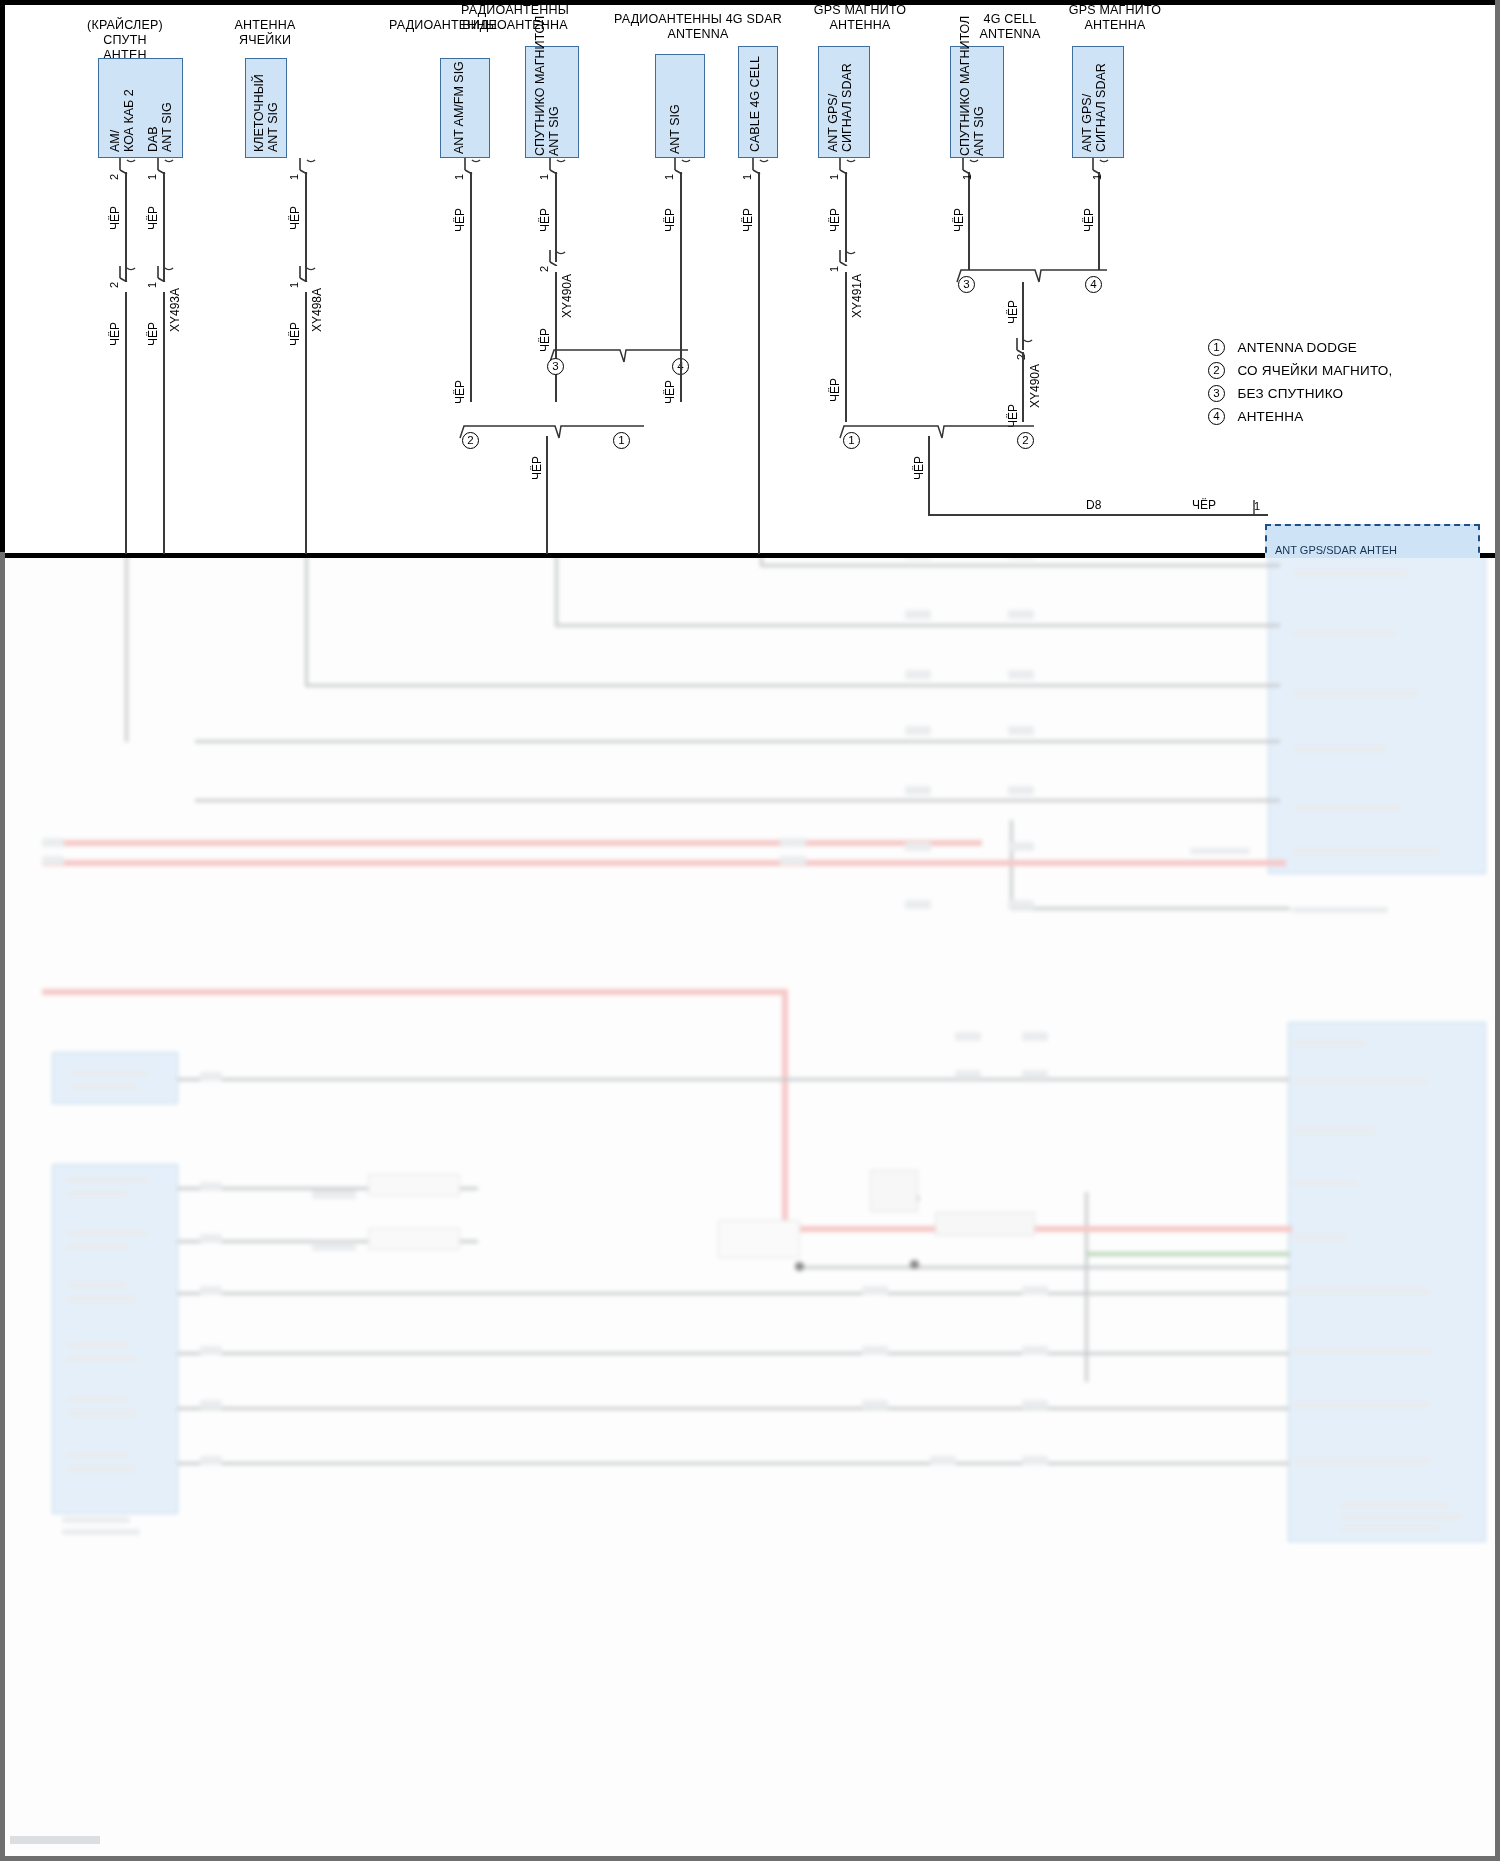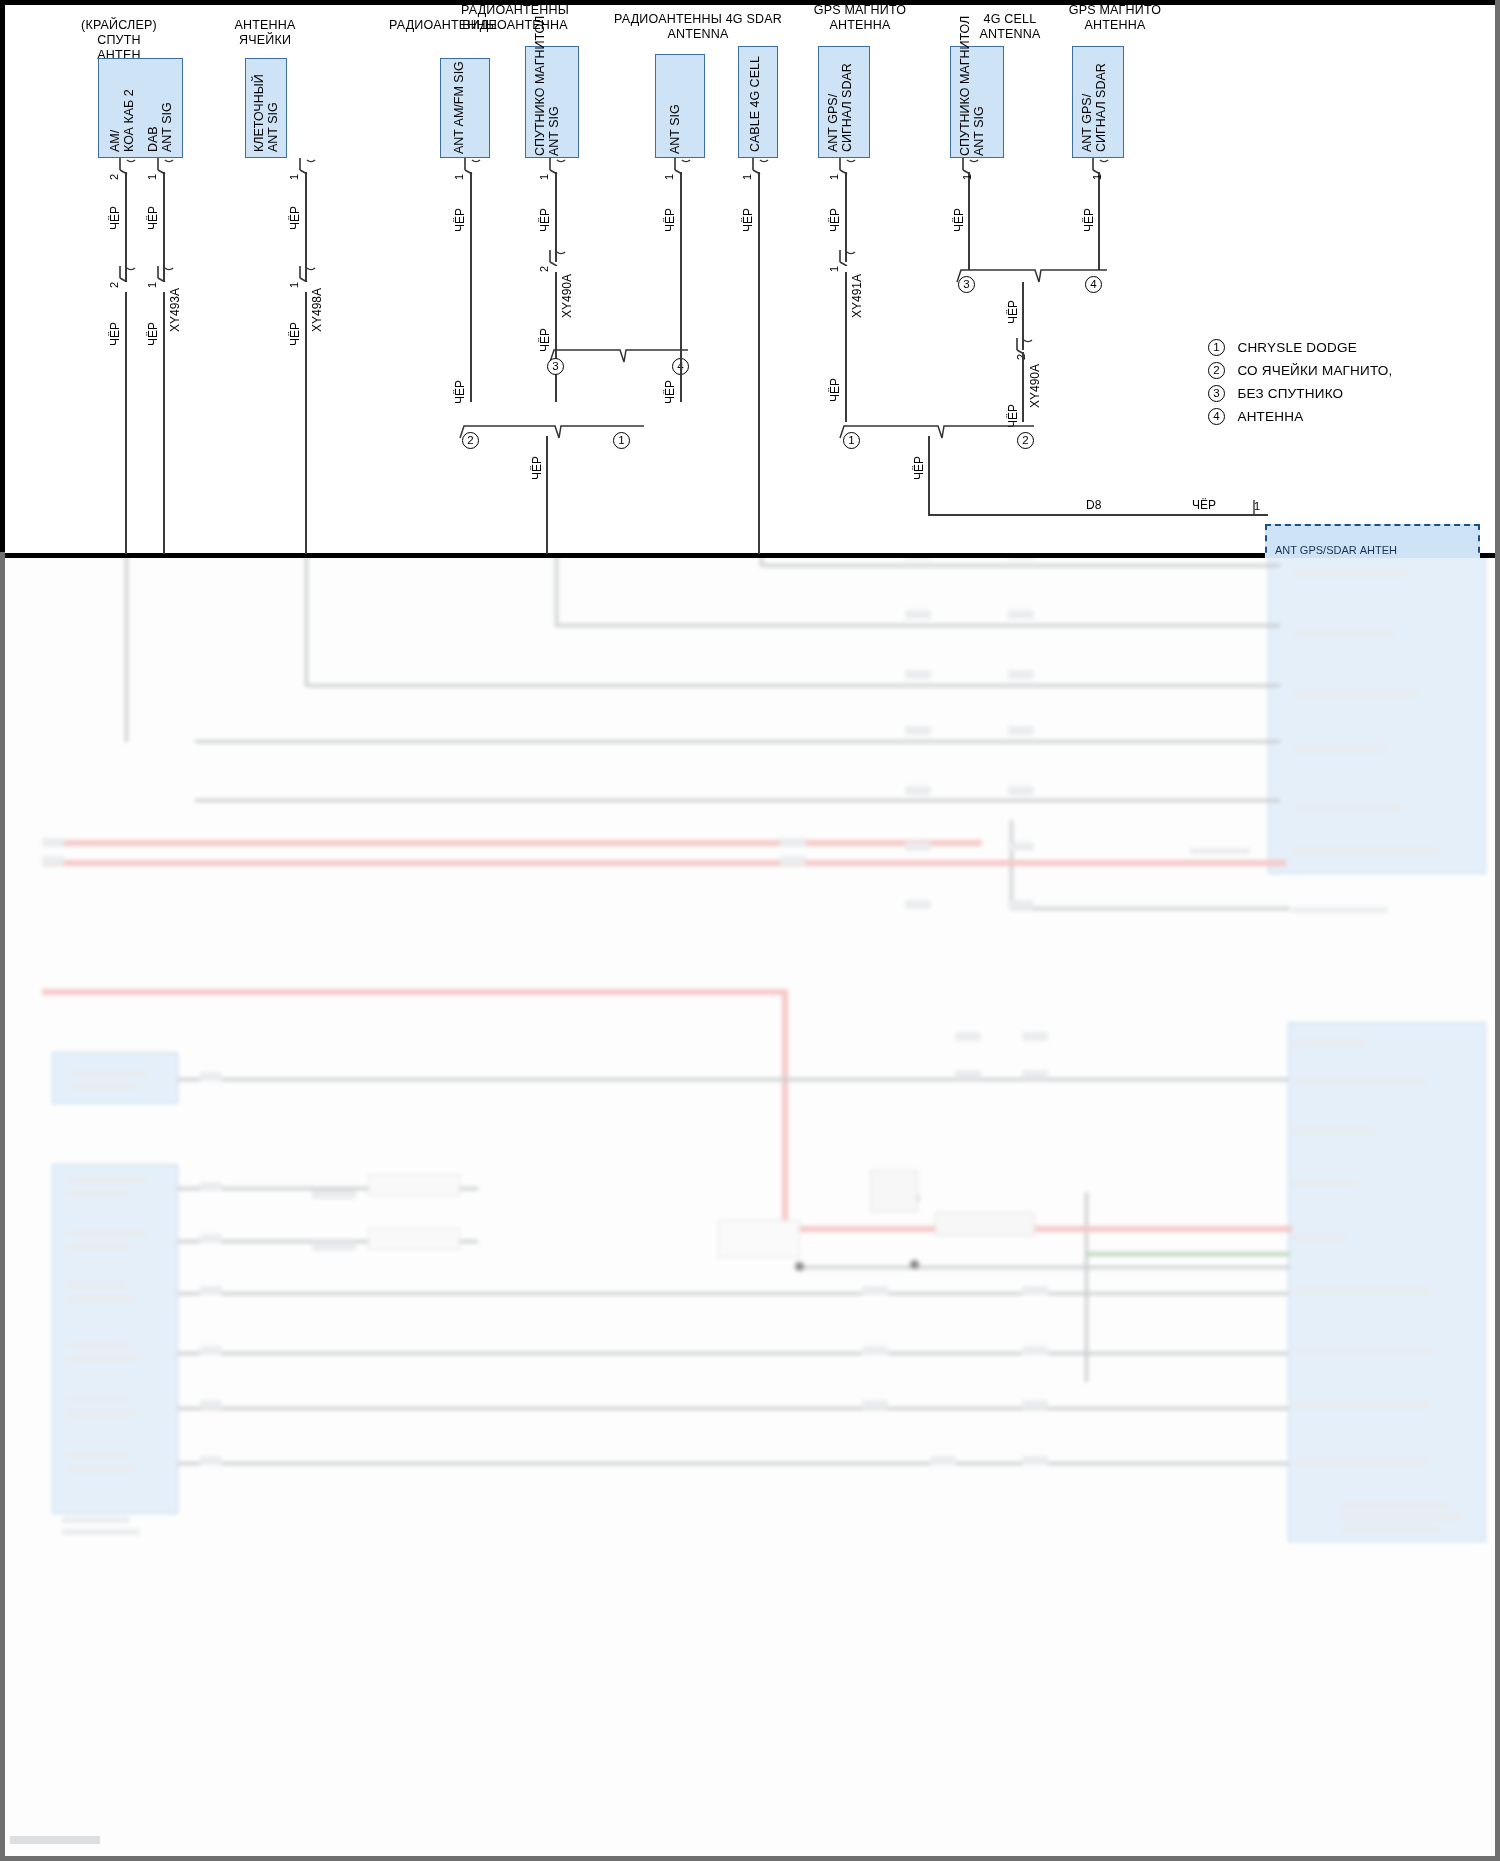--- a/index.html
+++ b/index.html
@@ -263,21 +263,21 @@
     <div class="b-box" style="left:368px;top:622px;width:92px;height:22px;background:#f5f5f5;border-color:#cfcfcf;"></div>
     <div class="b-box" style="left:368px;top:676px;width:92px;height:22px;background:#f5f5f5;border-color:#cfcfcf;"></div>
 
   </div>
 
   <div id="top-layer">
     <div id="top-border-top"></div>
     <div id="top-border-left"></div>
     <div id="top-border-bottom"></div>
 
-    <div class="conn-title" style="left:39px;top:18px;width:160px;">(КРАЙСЛЕР)
+    <div class="conn-title" style="left:45px;top:18px;width:160px;">(КРАЙСЛЕР)
 СПУТН
 АНТЕН</div>
     <div class="conn-box" style="left:98px;top:58px;width:85px;height:100px;"></div>
     <div class="pin-vert" style="left:108px;top:70px;height:82px;">AM/
 КОА КАБ 2</div>
     <div class="pin-vert" style="left:146px;top:70px;height:82px;">DAB
 ANT SIG</div>
 
     <div class="wire" style="left:125px;top:172px;height:110px;"></div>
     <div class="wire" style="left:125px;top:292px;height:262px;"></div>
@@ -531,21 +531,21 @@
         </svg>
     </div>
 
     <div id="dashed-module">
       <div class="mod-pin">ANT GPS/SDAR АНТЕН</div>
     </div>
 
     <div id="legend">
       <div class="legend-row">
         <span class="opt-num">1</span>
-        <span class="legend-text">CHRYSLE DODGE</span>
+        <span class="legend-text">ANTENNA DODGE</span>
       </div>
       <div class="legend-row">
         <span class="opt-num">2</span>
         <span class="legend-text">СО ЯЧЕЙКИ МАГНИТО,</span>
       </div>
       <div class="legend-row">
         <span class="opt-num">3</span>
         <span class="legend-text">БЕЗ СПУТНИКО</span>
       </div>
       <div class="legend-row">

